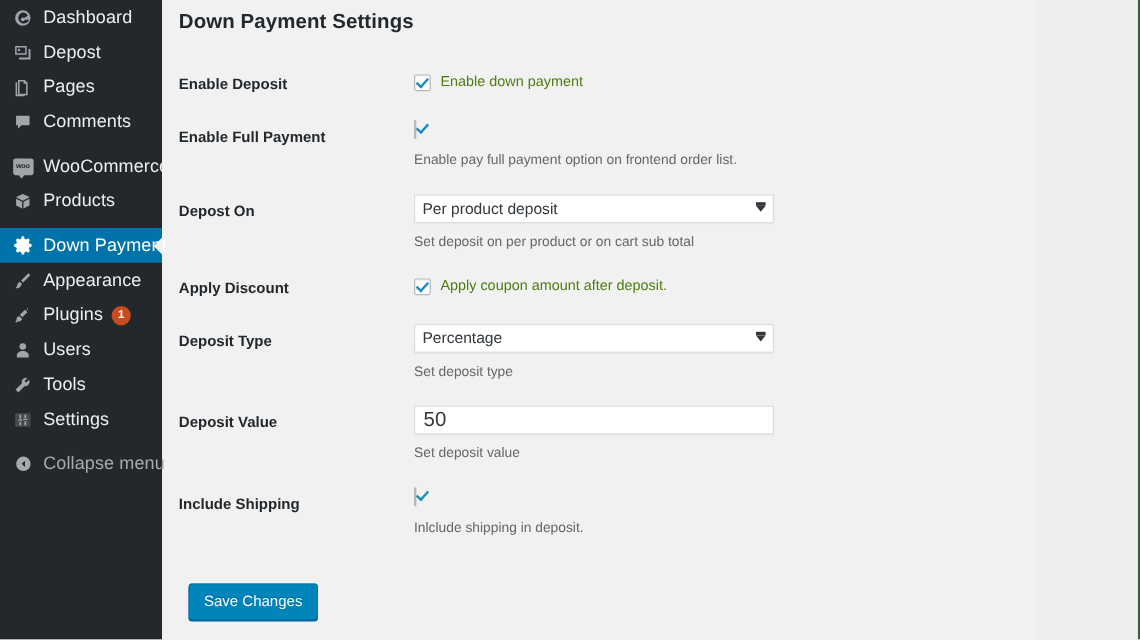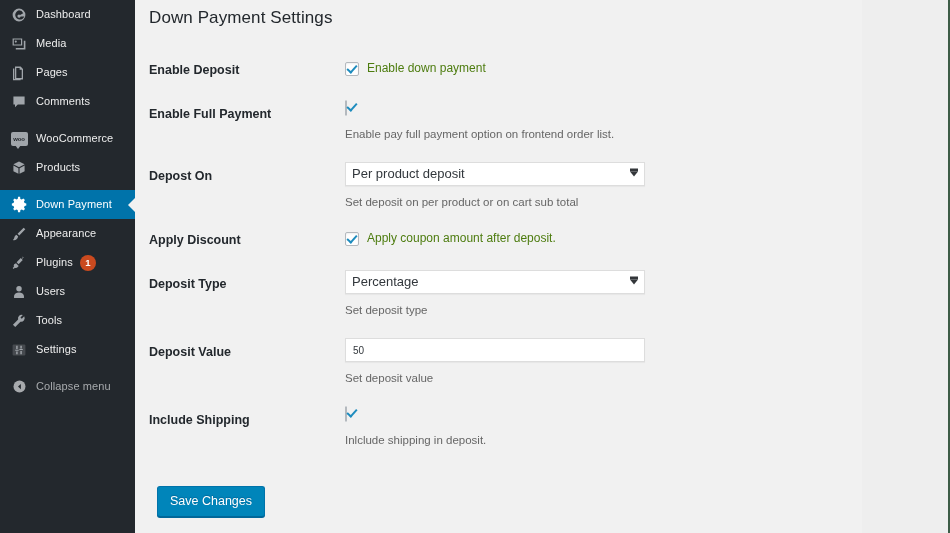--- a/index.html
+++ b/index.html
@@ -60,21 +60,21 @@
     height: 20px;
     margin-right: 7px;
     display: flex;
     align-items: center;
     justify-content: center;
     color: #a0a5aa;
   }
   .menu-item .mi-icon svg { display: block; }
   .menu-item .mi-label {
     color: #eeeeee;
-    font-size: 11px;
+    font-size: 15px;
     letter-spacing: .1px;
   }
   .menu-item.current {
     background: #0073aa;
     color: #fff;
     text-align: center;
   }
   .menu-item.current .mi-icon { color: #fff; }
   .menu-item.current .mi-label { color: #fff; }
   .menu-item.current .mi-arrow {
@@ -151,21 +151,21 @@
   .wrap {
     position: relative;
     padding: 0 0 0 14px;
     z-index: 2;
   }
 
   #page-title {
     margin: 0;
     padding: 6px 0 0 0;
     font-size: 17px;
-    font-weight: normal;
+    font-weight: bold;
     color: #23282d;
     line-height: 1.4;
     letter-spacing: .1px;
   }
 
   table.form-table {
     border-collapse: collapse;
     margin-top: 20px;
     width: 640px;
   }
@@ -276,21 +276,21 @@
     height: 3px;
     background: #33363a;
   }
 
   input.wp-text {
     width: 300px;
     height: 24px;
     box-sizing: border-box;
     padding: 0 7px;
     font-family: "Liberation Sans", sans-serif;
-    font-size: 10px;
+    font-size: 17px;
     color: #32373c;
     background: #fff;
     border: 1px solid #ddd;
     border-radius: 0;
     box-shadow: 0 1px 1px rgba(0,0,0,.04);
     outline: none;
   }
 
   .submit-area {
     padding: 28px 0 0 22px;
@@ -326,21 +326,21 @@
           </span>
           <span class="mi-label">Dashboard</span>
         </li>
         <li class="menu-item">
           <span class="mi-icon">
             <svg width="16" height="16" viewBox="0 0 20 20">
               <path fill="currentColor" d="M2 3h12v9H2V3zm1.5 1.5v6h9v-6h-9zM16 6h2v11H6v-2h10V6z"></path>
               <circle fill="currentColor" cx="6" cy="7" r="1.3"></circle>
             </svg>
           </span>
-          <span class="mi-label">Media</span>
+          <span class="mi-label">Depost</span>
         </li>
         <li class="menu-item">
           <span class="mi-icon">
             <svg width="16" height="16" viewBox="0 0 20 20">
               <path fill="currentColor" d="M5 2h7l3 3v13H5V2zm1.6 1.6v12.8h6.8V6h-2.6V3.6H6.6z"></path>
               <path fill="currentColor" d="M2.5 4.5h1.6v13H12v1.6H2.5z"></path>
             </svg>
           </span>
           <span class="mi-label">Pages</span>
         </li>

